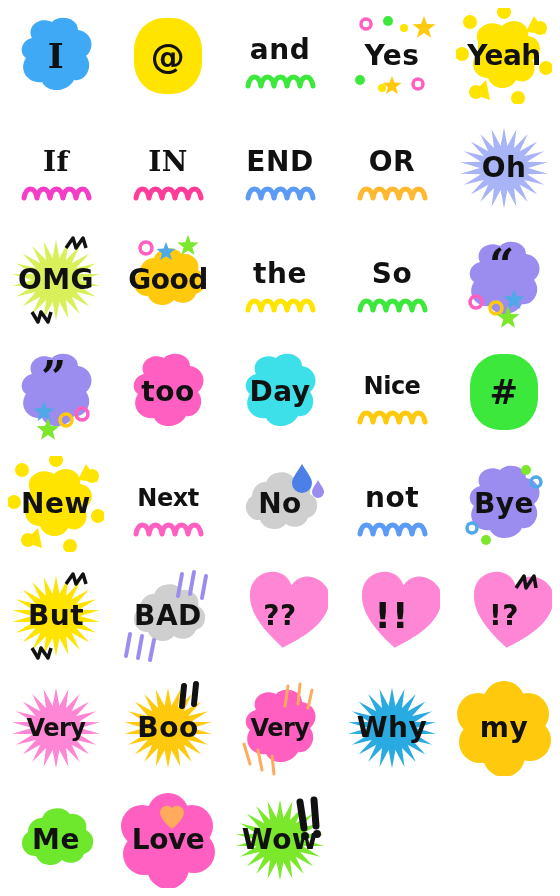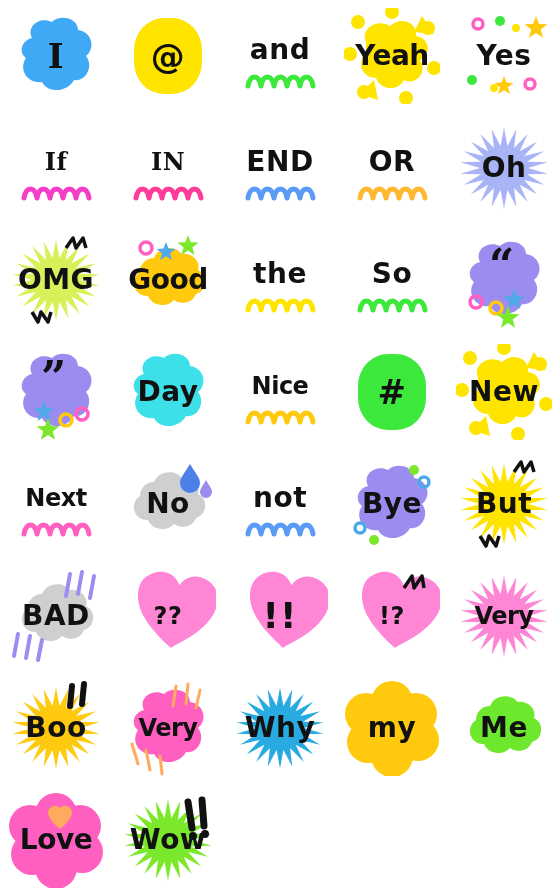--- a/index.html
+++ b/index.html
@@ -56,21 +56,21 @@
     color: #111111;
     font-family: "DejaVu Sans", sans-serif;
     font-weight: 700;
     line-height: 1;
     white-space: nowrap;
     letter-spacing: 0.5px;
     text-align: center;
   }
   
   .s-xl { font-size: 34px; }
-  .s-lg { font-size: 24px; }
+  .s-lg { font-size: 28px; }
   .s-md { font-size: 28px; }
   .s-sm { font-size: 24px; }
   .serif { font-family: "DejaVu Serif", serif; }
   .tight { letter-spacing: -0.5px; }
   .shift-up { transform: translateY(-6px); }
   .quote-mark {
     font-family: "DejaVu Serif", serif;
     font-size: 44px;
     font-weight: 700;
     transform: translate(-2px, -14px);
@@ -104,53 +104,53 @@
     <div class="cell">
       <div class="sticker">
         <svg class="deco" viewBox="0 0 96 96" xmlns="http://www.w3.org/2000/svg">
           <path d="M16,78 c2,-12 11,-12 13,0 c2,-12 11,-12 13,0 c2,-12 11,-12 13,0 c2,-12 11,-12 13,0 c2,-12 11,-12 13,0 " fill="none" stroke="#3DE83D" stroke-width="5" stroke-linecap="round" stroke-linejoin="round"></path>
         </svg>
         <span class="label s-md shift-up">and</span>
       </div>
     </div>
     <div class="cell">
       <div class="sticker">
+        <svg class="deco" viewBox="0 0 96 96" xmlns="http://www.w3.org/2000/svg">
+          <circle cx="22" cy="16" r="5" fill="none" stroke="#FF5FC0" stroke-width="3.5"></circle>
+          <circle cx="74" cy="76" r="5" fill="none" stroke="#FF5FC0" stroke-width="3.5"></circle>
+          <circle cx="44" cy="13" r="5" fill="#3DE83D"></circle>
+          <circle cx="16" cy="72" r="5" fill="#3DE83D"></circle>
+          <circle cx="60" cy="20" r="4" fill="#FFE400"></circle>
+          <circle cx="38" cy="80" r="4" fill="#FFE400"></circle>
+          <polygon points="80.0,8.0 83.0,15.9 91.4,16.3 84.8,21.6 87.1,29.7 80.0,25.0 72.9,29.7 75.2,21.6 68.6,16.3 77.0,15.9" fill="#FFC90E"></polygon>
+          <polygon points="48.0,68.0 50.5,74.6 57.5,74.9 52.0,79.3 53.9,86.1 48.0,82.2 42.1,86.1 44.0,79.3 38.5,74.9 45.5,74.6" fill="#FFC90E"></polygon>
+        </svg>
+        <span class="label s-md">Yes</span>
+      </div>
+    </div>
+    <div class="cell">
+      <div class="sticker">
         <svg class="bg" viewBox="0 0 96 96" xmlns="http://www.w3.org/2000/svg">
           <path d="M22,34 C16,20 34,10 46,18 C56,8 74,14 72,28 C86,30 88,46 76,52 C84,64 72,78 60,72 C54,84 36,82 32,70 C18,70 12,54 22,46 Z" fill="#FFE400"></path>
           <circle cx="48" cy="4" r="7" fill="#FFE400"></circle>
           <circle cx="84" cy="20" r="7" fill="#FFE400"></circle>
           <circle cx="90" cy="60" r="7" fill="#FFE400"></circle>
           <circle cx="62" cy="90" r="7" fill="#FFE400"></circle>
           <circle cx="20" cy="84" r="7" fill="#FFE400"></circle>
           <circle cx="6" cy="46" r="7" fill="#FFE400"></circle>
           <circle cx="14" cy="14" r="7" fill="#FFE400"></circle>
           <polygon points="78,8 90,26 70,24" fill="#FFE400"></polygon>
           <polygon points="16,86 30,72 34,92" fill="#FFE400"></polygon>
         </svg>
         <span class="label s-md tight">Yeah</span>
       </div>
     </div>
     <div class="cell">
       <div class="sticker">
         <svg class="deco" viewBox="0 0 96 96" xmlns="http://www.w3.org/2000/svg">
-          <circle cx="22" cy="16" r="5" fill="none" stroke="#FF5FC0" stroke-width="3.5"></circle>
-          <circle cx="74" cy="76" r="5" fill="none" stroke="#FF5FC0" stroke-width="3.5"></circle>
-          <circle cx="44" cy="13" r="5" fill="#3DE83D"></circle>
-          <circle cx="16" cy="72" r="5" fill="#3DE83D"></circle>
-          <circle cx="60" cy="20" r="4" fill="#FFE400"></circle>
-          <circle cx="38" cy="80" r="4" fill="#FFE400"></circle>
-          <polygon points="80.0,8.0 83.0,15.9 91.4,16.3 84.8,21.6 87.1,29.7 80.0,25.0 72.9,29.7 75.2,21.6 68.6,16.3 77.0,15.9" fill="#FFC90E"></polygon>
-          <polygon points="48.0,68.0 50.5,74.6 57.5,74.9 52.0,79.3 53.9,86.1 48.0,82.2 42.1,86.1 44.0,79.3 38.5,74.9 45.5,74.6" fill="#FFC90E"></polygon>
-        </svg>
-        <span class="label s-md">Yes</span>
-      </div>
-    </div>
-    <div class="cell">
-      <div class="sticker">
-        <svg class="deco" viewBox="0 0 96 96" xmlns="http://www.w3.org/2000/svg">
           <path d="M16,78 c2,-12 11,-12 13,0 c2,-12 11,-12 13,0 c2,-12 11,-12 13,0 c2,-12 11,-12 13,0 c2,-12 11,-12 13,0 " fill="none" stroke="#F53DC8" stroke-width="5" stroke-linecap="round" stroke-linejoin="round"></path>
         </svg>
         <span class="label s-lg serif shift-up">If</span>
       </div>
     </div>
     <div class="cell">
       <div class="sticker">
         <svg class="deco" viewBox="0 0 96 96" xmlns="http://www.w3.org/2000/svg">
           <path d="M16,78 c2,-12 11,-12 13,0 c2,-12 11,-12 13,0 c2,-12 11,-12 13,0 c2,-12 11,-12 13,0 c2,-12 11,-12 13,0 " fill="none" stroke="#FF3D98" stroke-width="5" stroke-linecap="round" stroke-linejoin="round"></path>
         </svg>
@@ -241,20 +241,28 @@
         <svg class="bg" viewBox="0 0 96 96" xmlns="http://www.w3.org/2000/svg">
           <path d="M24,30 C18,18 32,8 44,14 C52,6 70,10 70,22 C84,24 88,40 78,48 C86,58 78,74 66,72 C60,84 40,86 34,74 C20,76 10,62 18,50 C10,44 14,32 24,30 Z" fill="#9B8CF0"></path>
         </svg>
         <svg class="deco" viewBox="0 0 96 96" xmlns="http://www.w3.org/2000/svg">
           <circle cx="74" cy="70" r="6" fill="none" stroke="#FF5FC0" stroke-width="3.5"></circle>
           <circle cx="58" cy="76" r="6" fill="none" stroke="#FFC90E" stroke-width="3.5"></circle>
           <polygon points="36.0,57.0 38.7,64.3 46.5,64.6 40.4,69.4 42.5,76.9 36.0,72.6 29.5,76.9 31.6,69.4 25.5,64.6 33.3,64.3" fill="#4FA8E8"></polygon>
           <polygon points="40.0,74.0 43.0,81.9 51.4,82.3 44.8,87.6 47.1,95.7 40.0,91.0 32.9,95.7 35.2,87.6 28.6,82.3 37.0,81.9" fill="#7BE82C"></polygon>
         </svg>
         <span class="label quote-mark">”</span>
+      </div>
+    </div>
+    <div class="cell">
+      <div class="sticker">
+        <svg class="bg" viewBox="0 0 96 96" xmlns="http://www.w3.org/2000/svg">
+          <path d="M24,30 C18,18 32,8 44,14 C52,6 70,10 70,22 C84,24 88,40 78,48 C86,58 78,74 66,72 C60,84 40,86 34,74 C20,76 10,62 18,50 C10,44 14,32 24,30 Z" fill="#FF5FC0"></path>
+        </svg>
+        <span class="label s-md">too</span>
       </div>
     </div>
     <div class="cell">
       <div class="sticker">
         <svg class="bg" viewBox="0 0 96 96" xmlns="http://www.w3.org/2000/svg">
           <path d="M24,30 C18,18 32,8 44,14 C52,6 70,10 70,22 C84,24 88,40 78,48 C86,58 78,74 66,72 C60,84 40,86 34,74 C20,76 10,62 18,50 C10,44 14,32 24,30 Z" fill="#3DE0E8"></path>
         </svg>
         <span class="label s-md">Day</span>
       </div>
     </div>

